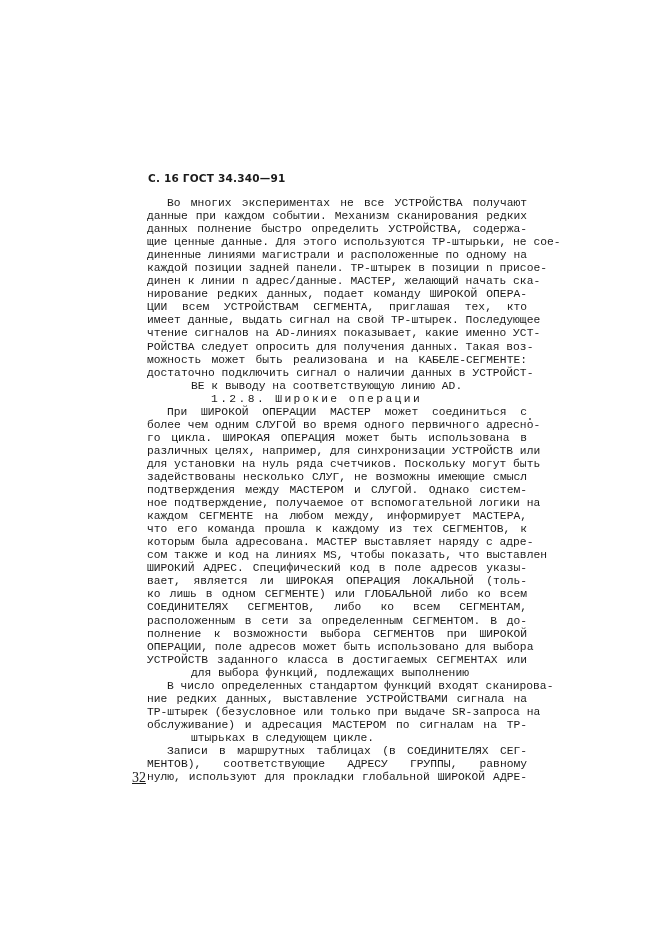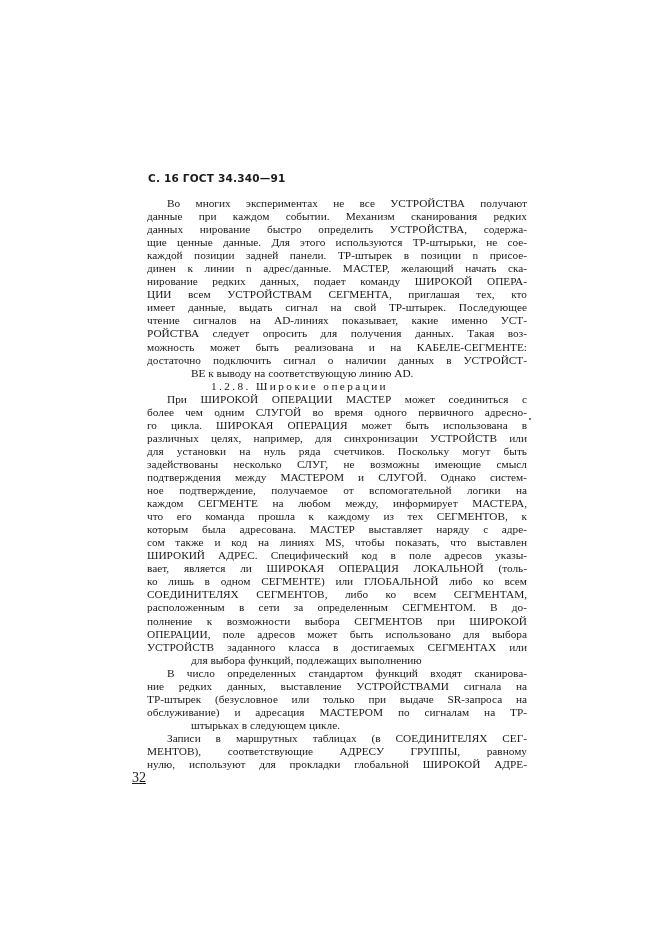--- a/index.html
+++ b/index.html
@@ -10,21 +10,21 @@
     overflow: hidden;
     font-family: "Liberation Serif", "DejaVu Serif", serif;
     color: #1a1a1a;
   }
   .page-header {
     position: absolute; left: 148px; top: 172px;
     font-size: 10.5px; font-weight: bold; letter-spacing: 0.2px;
     font-family: "DejaVu Sans", sans-serif;
   }
   .body-text {
-    position: absolute; left: 147px; top: 197px; width: 380px;
+    position: absolute; left: 147px; top: 197px; width: 380px; font-family: Liberation Mono, monospace;
   }
   .line {
     display: block; height: 13.05px; line-height: 13.05px;
     font-size: 11.3px; white-space: nowrap;
     text-align: justify; text-align-last: justify;
     overflow: visible;
   }
   .line.indent { padding-left: 20px; }
   .line.last { text-align-last: left; margin-left: 44px; }
   .line.heading { text-align-last: left; letter-spacing: 2.4px; }
@@ -39,22 +39,23 @@
   }
 </style>
 </head>
 <body>
 
 <div class="page-header">С. 16 ГОСТ 34.340—91</div>
 
 <div class="body-text" id="body-text">
     <span class="line indent">Во многих экспериментах не все УСТРОЙСТВА получают</span>
     <span class="line">данные при каждом событии. Механизм сканирования редких</span>
-    <span class="line">данных нирование быстро определить УСТРОЙСТВА, содержа-</span>
+    <span class="line">данных полнение быстро определить УСТРОЙСТВА, содержа-</span>
     <span class="line">щие ценные данные. Для этого используются ТР-штырьки, не сое-</span>
+    <span class="line">диненные линиями магистрали и расположенные по одному на</span>
     <span class="line">каждой позиции задней панели. ТР-штырек в позиции n присое-</span>
     <span class="line">динен к линии n адрес/данные. МАСТЕР, желающий начать ска-</span>
     <span class="line">нирование редких данных, подает команду ШИРОКОЙ ОПЕРА-</span>
     <span class="line">ЦИИ всем УСТРОЙСТВАМ СЕГМЕНТА, приглашая тех, кто</span>
     <span class="line">имеет данные, выдать сигнал на свой ТР-штырек. Последующее</span>
     <span class="line">чтение сигналов на AD-линиях показывает, какие именно УСТ-</span>
     <span class="line">РОЙСТВА следует опросить для получения данных. Такая воз-</span>
     <span class="line">можность может быть реализована и на КАБЕЛЕ-СЕГМЕНТЕ:</span>
     <span class="line">достаточно подключить сигнал о наличии данных в УСТРОЙСТ-</span>
     <span class="line last">ВЕ к выводу на соответствующую линию AD.</span>

